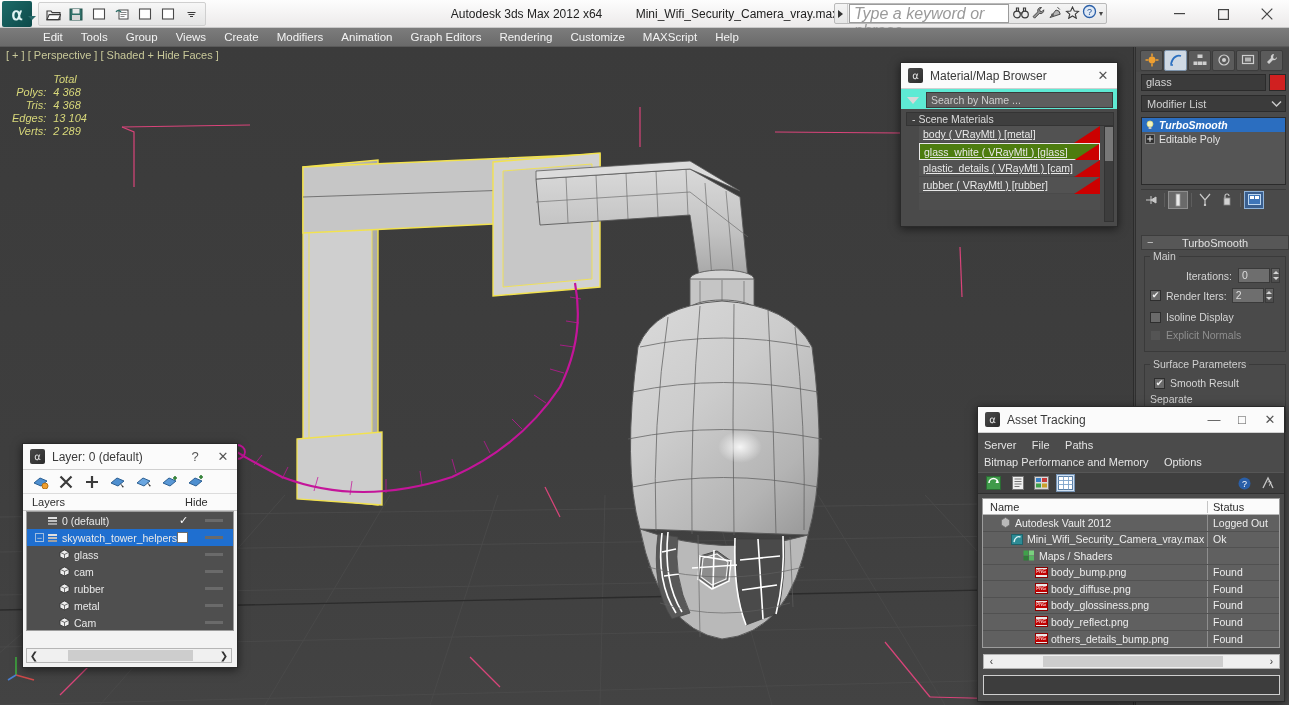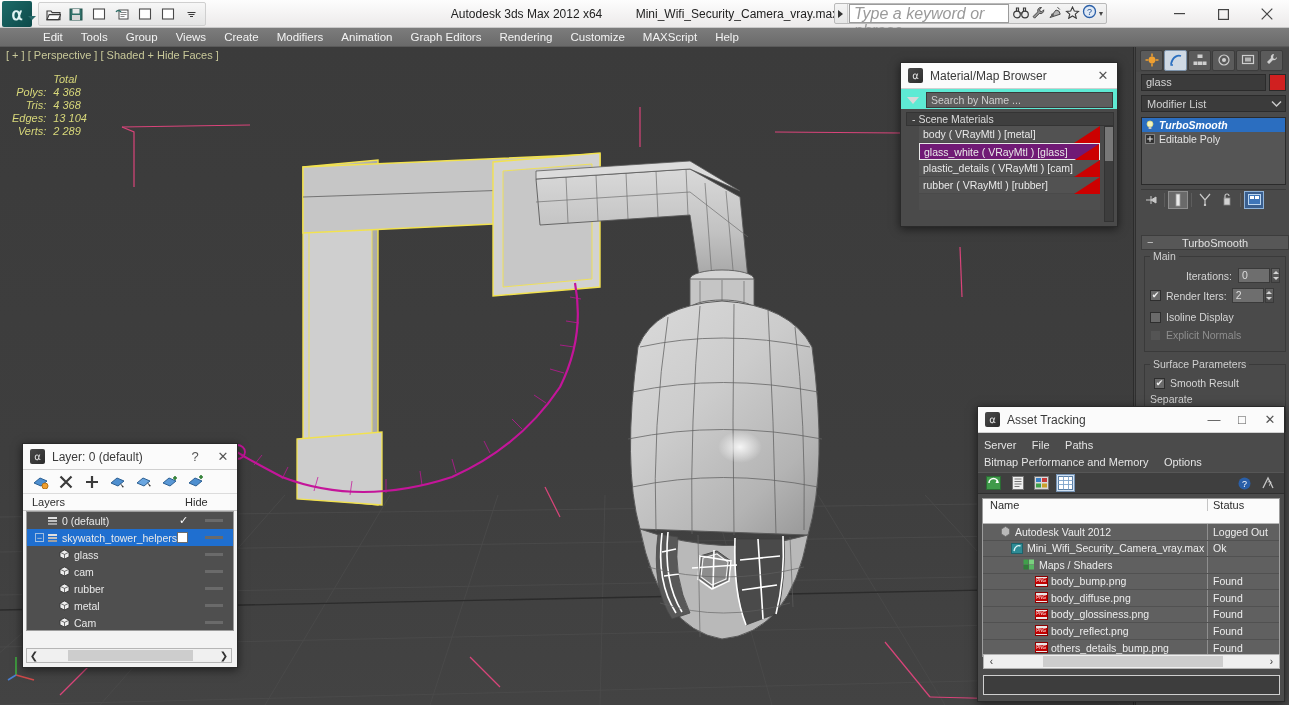--- a/index.html
+++ b/index.html
@@ -264,26 +264,26 @@
     height: 14px; background: #3f3f3f; border: 1px solid #343434;
     display: flex; align-items: center; padding-left: 5px;
     font-size: 10.5px; color: #dcdcdc;
   }
   .mmb-list { border: 0; }
   .mat-row {
     height: 17px; display: flex; align-items: center; position: relative;
     margin-left: 13px; width: 181px;
     background: #525252; border-bottom: 1px solid #4a4a4a;
   }
-  .mat-row .mname { font-size: 10.5px; color: #e8e8e8; padding-left: 4px; z-index: 2; }
+  .mat-row .mname { font-size: 10.5px; color: #e8e8e8; padding-left: 4px; z-index: 2; text-decoration: underline; }
   .mat-row .redtri {
     position: absolute; right: 0; top: 0; width: 0; height: 0;
     border-left: 26px solid transparent; border-bottom: 17px solid #cc0000;
   }
-  .mat-row.sel { border: 1px solid #e8e8e8; background: #701a75; height: 17px; }
+  .mat-row.sel { border: 1px solid #e8e8e8; background: #4d7c0f; height: 17px; }
   .mmb-scroll {
     position: absolute; right: 0; top: 14px; width: 10px; height: 96px;
     background: #3d3d3d; border: 1px solid #333;
   }
   .mmb-scroll .thumb { width: 8px; height: 34px; background: #787878; }
 
   
   #layerwin { left: 22px; top: 443px; width: 216px; height: 225px; background: #f3f3f3; }
   .lw-toolbar {
     height: 24px; background: #fbfbfb; display: flex; align-items: center; gap: 6px;
@@ -318,21 +318,21 @@
   }
   .aw-menu span { font-size: 11px; color: #e4e4e4; margin-right: 11px; display: inline-block; }
   .aw-toolbar {
     height: 22px; background: #3f3f3f; display: flex; align-items: center;
     padding: 0 6px; gap: 5px; border-top: 1px solid #565656; border-bottom: 1px solid #2f2f2f;
   }
   .aw-tb { width: 19px; height: 18px; display: flex; align-items: center; justify-content: center;
            border: 1px solid transparent; }
   .aw-tb.active { background: #cfe0f2; border-color: #7794b4; }
   .aw-table { background: #606060; margin: 4px 4px 0 4px; border: 1px solid #9c9c9c;}
-  .aw-hdr { height: 25px; background: #fbfbfb; display: flex; align-items: flex-start;
+  .aw-hdr { height: 16px; background: #fbfbfb; display: flex; align-items: center;
             font-size: 11px; color: #2d2d2d; border-bottom: 1px solid #b5b5b5; }
   .aw-hdr .c1 { flex: 1; padding-left: 7px; border-right: 1px solid #c5c5c5; }
   .aw-hdr .c2 { width: 71px; padding-left: 5px; }
   .aw-row { height: 16.5px; display: flex; align-items: center; border-bottom: 1px solid #515151; }
   .aw-row .c1 { flex: 1; display: flex; align-items: center; font-size: 10.5px; color: #ededed;
                 border-right: 1px solid #8e8e8e; height: 100%; }
   .aw-row .c2 { width: 71px; padding-left: 5px; font-size: 10.5px; color: #ededed; }
   .aw-ico { width: 12px; height: 12px; margin-right: 4px; flex: 0 0 auto;
             display: flex; align-items: center; justify-content: center; }
   .aw-hscroll {

